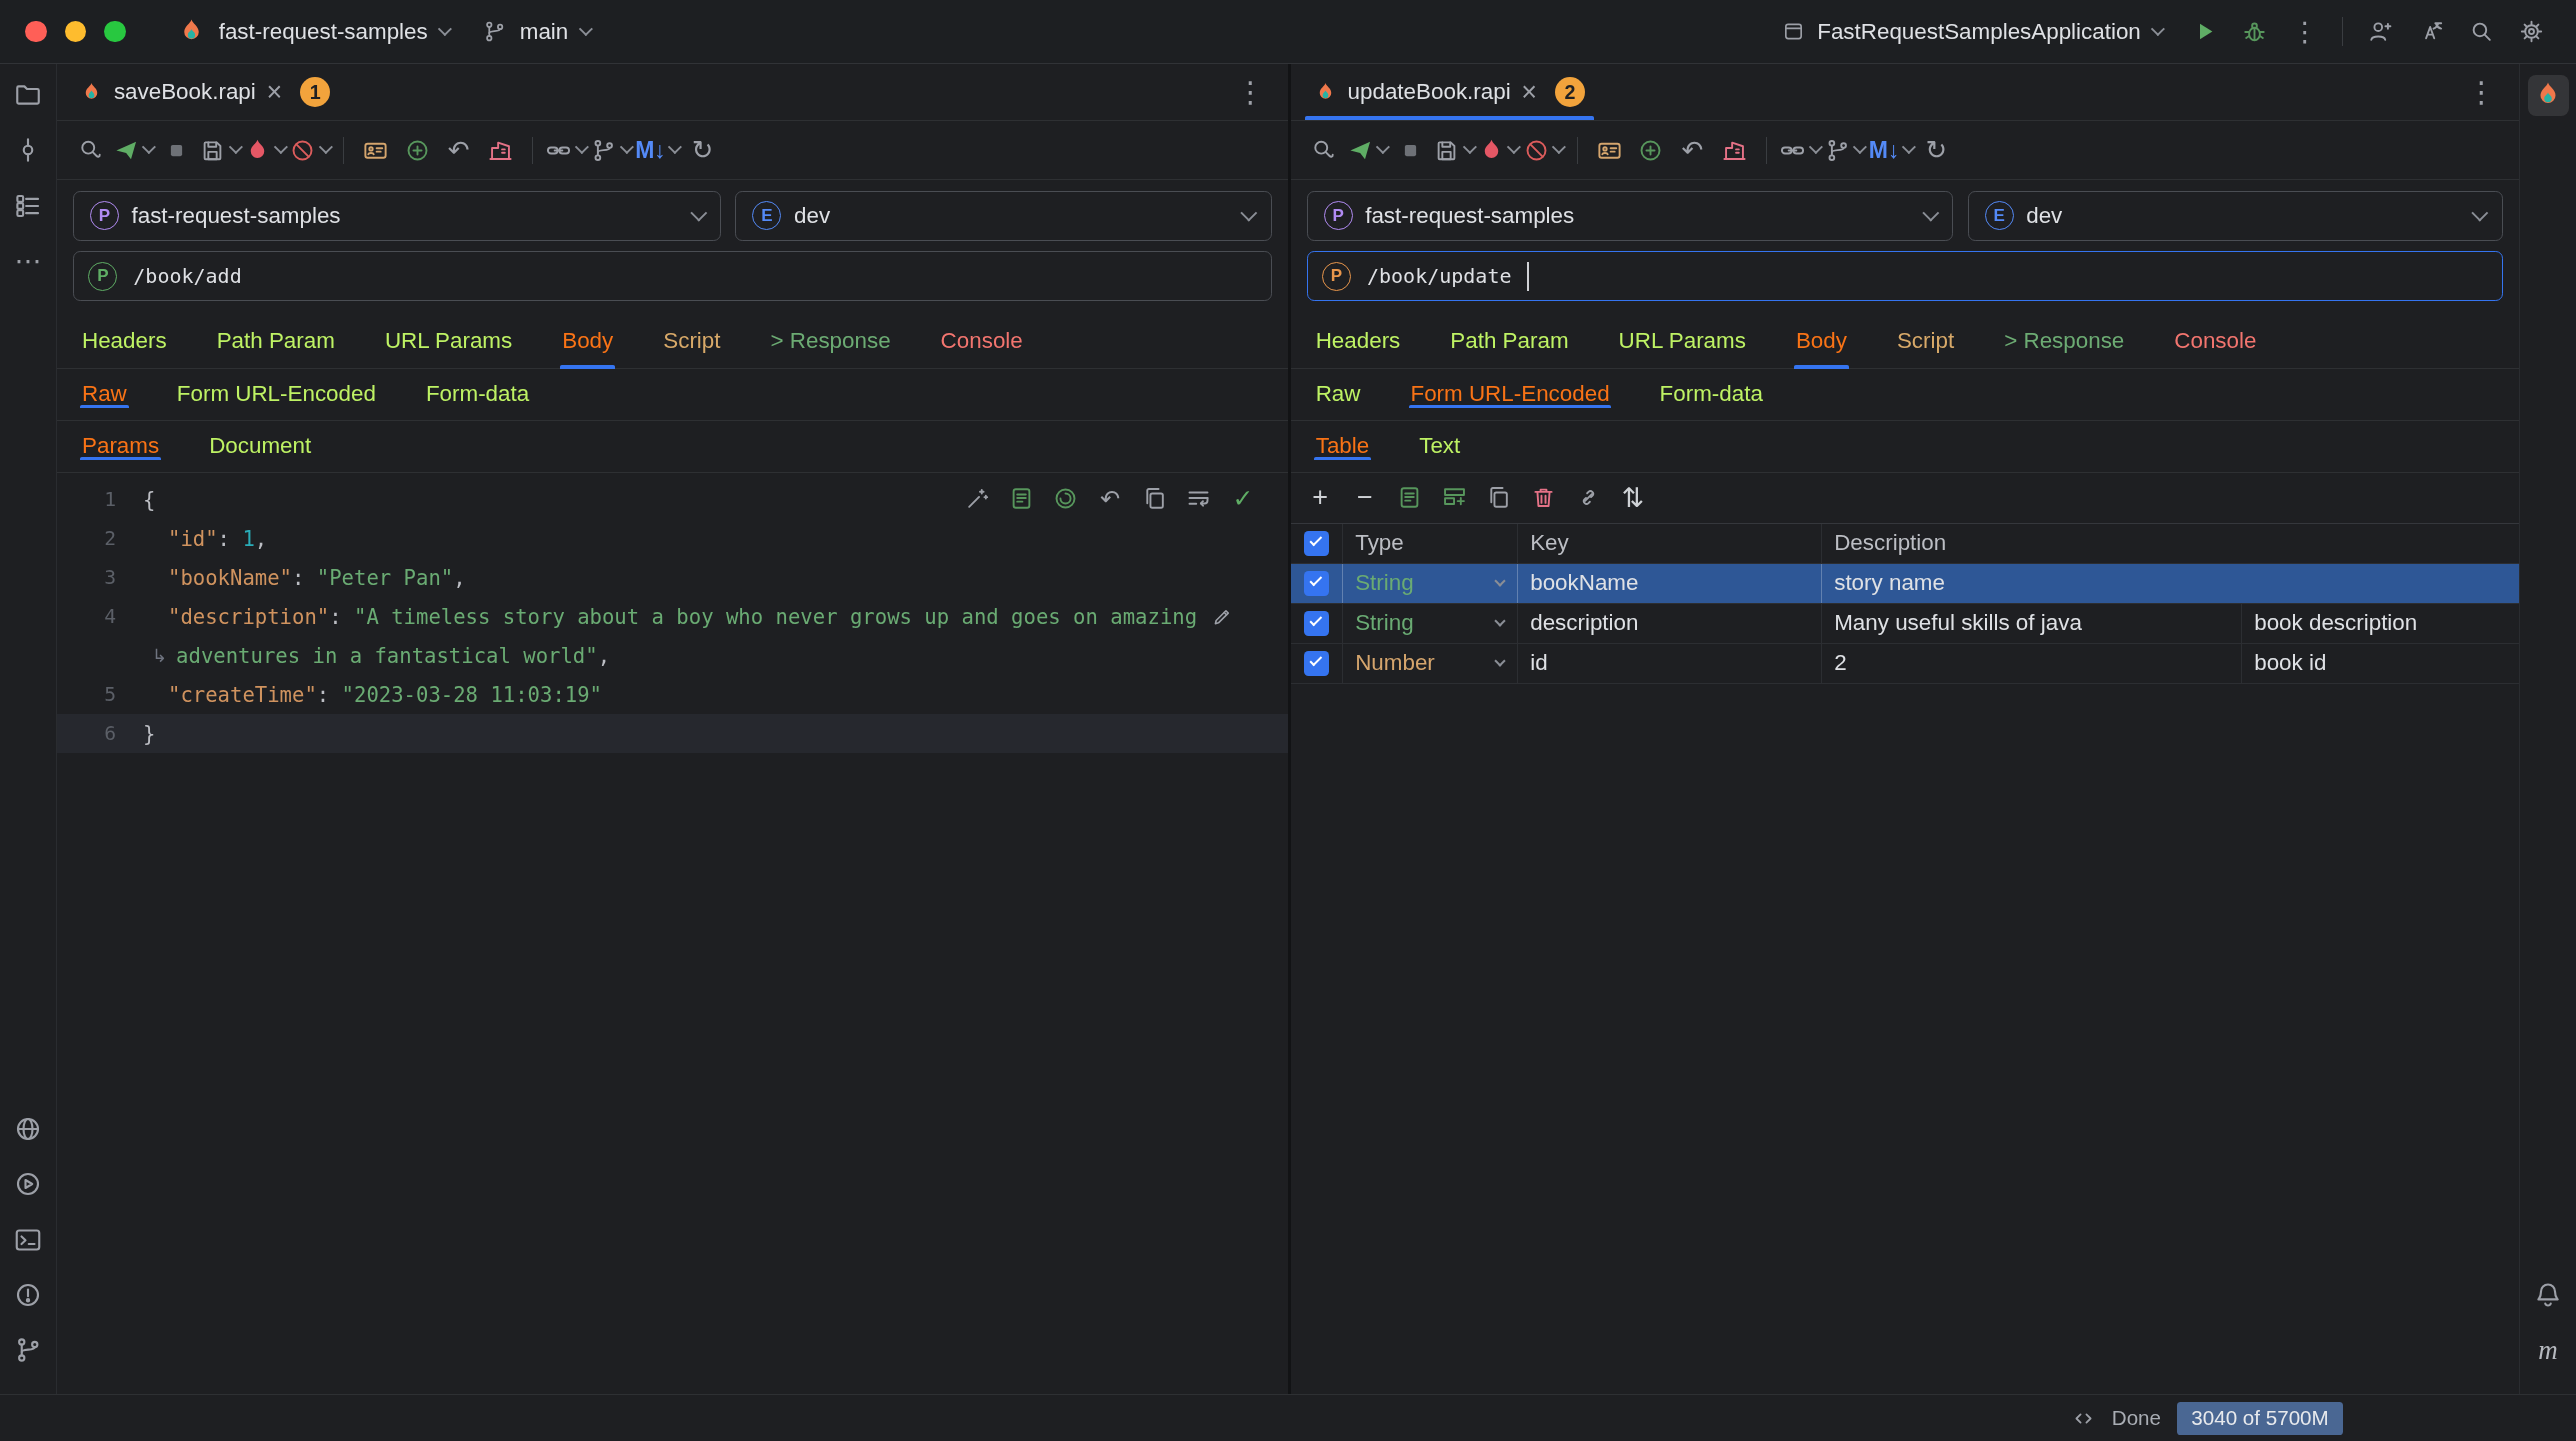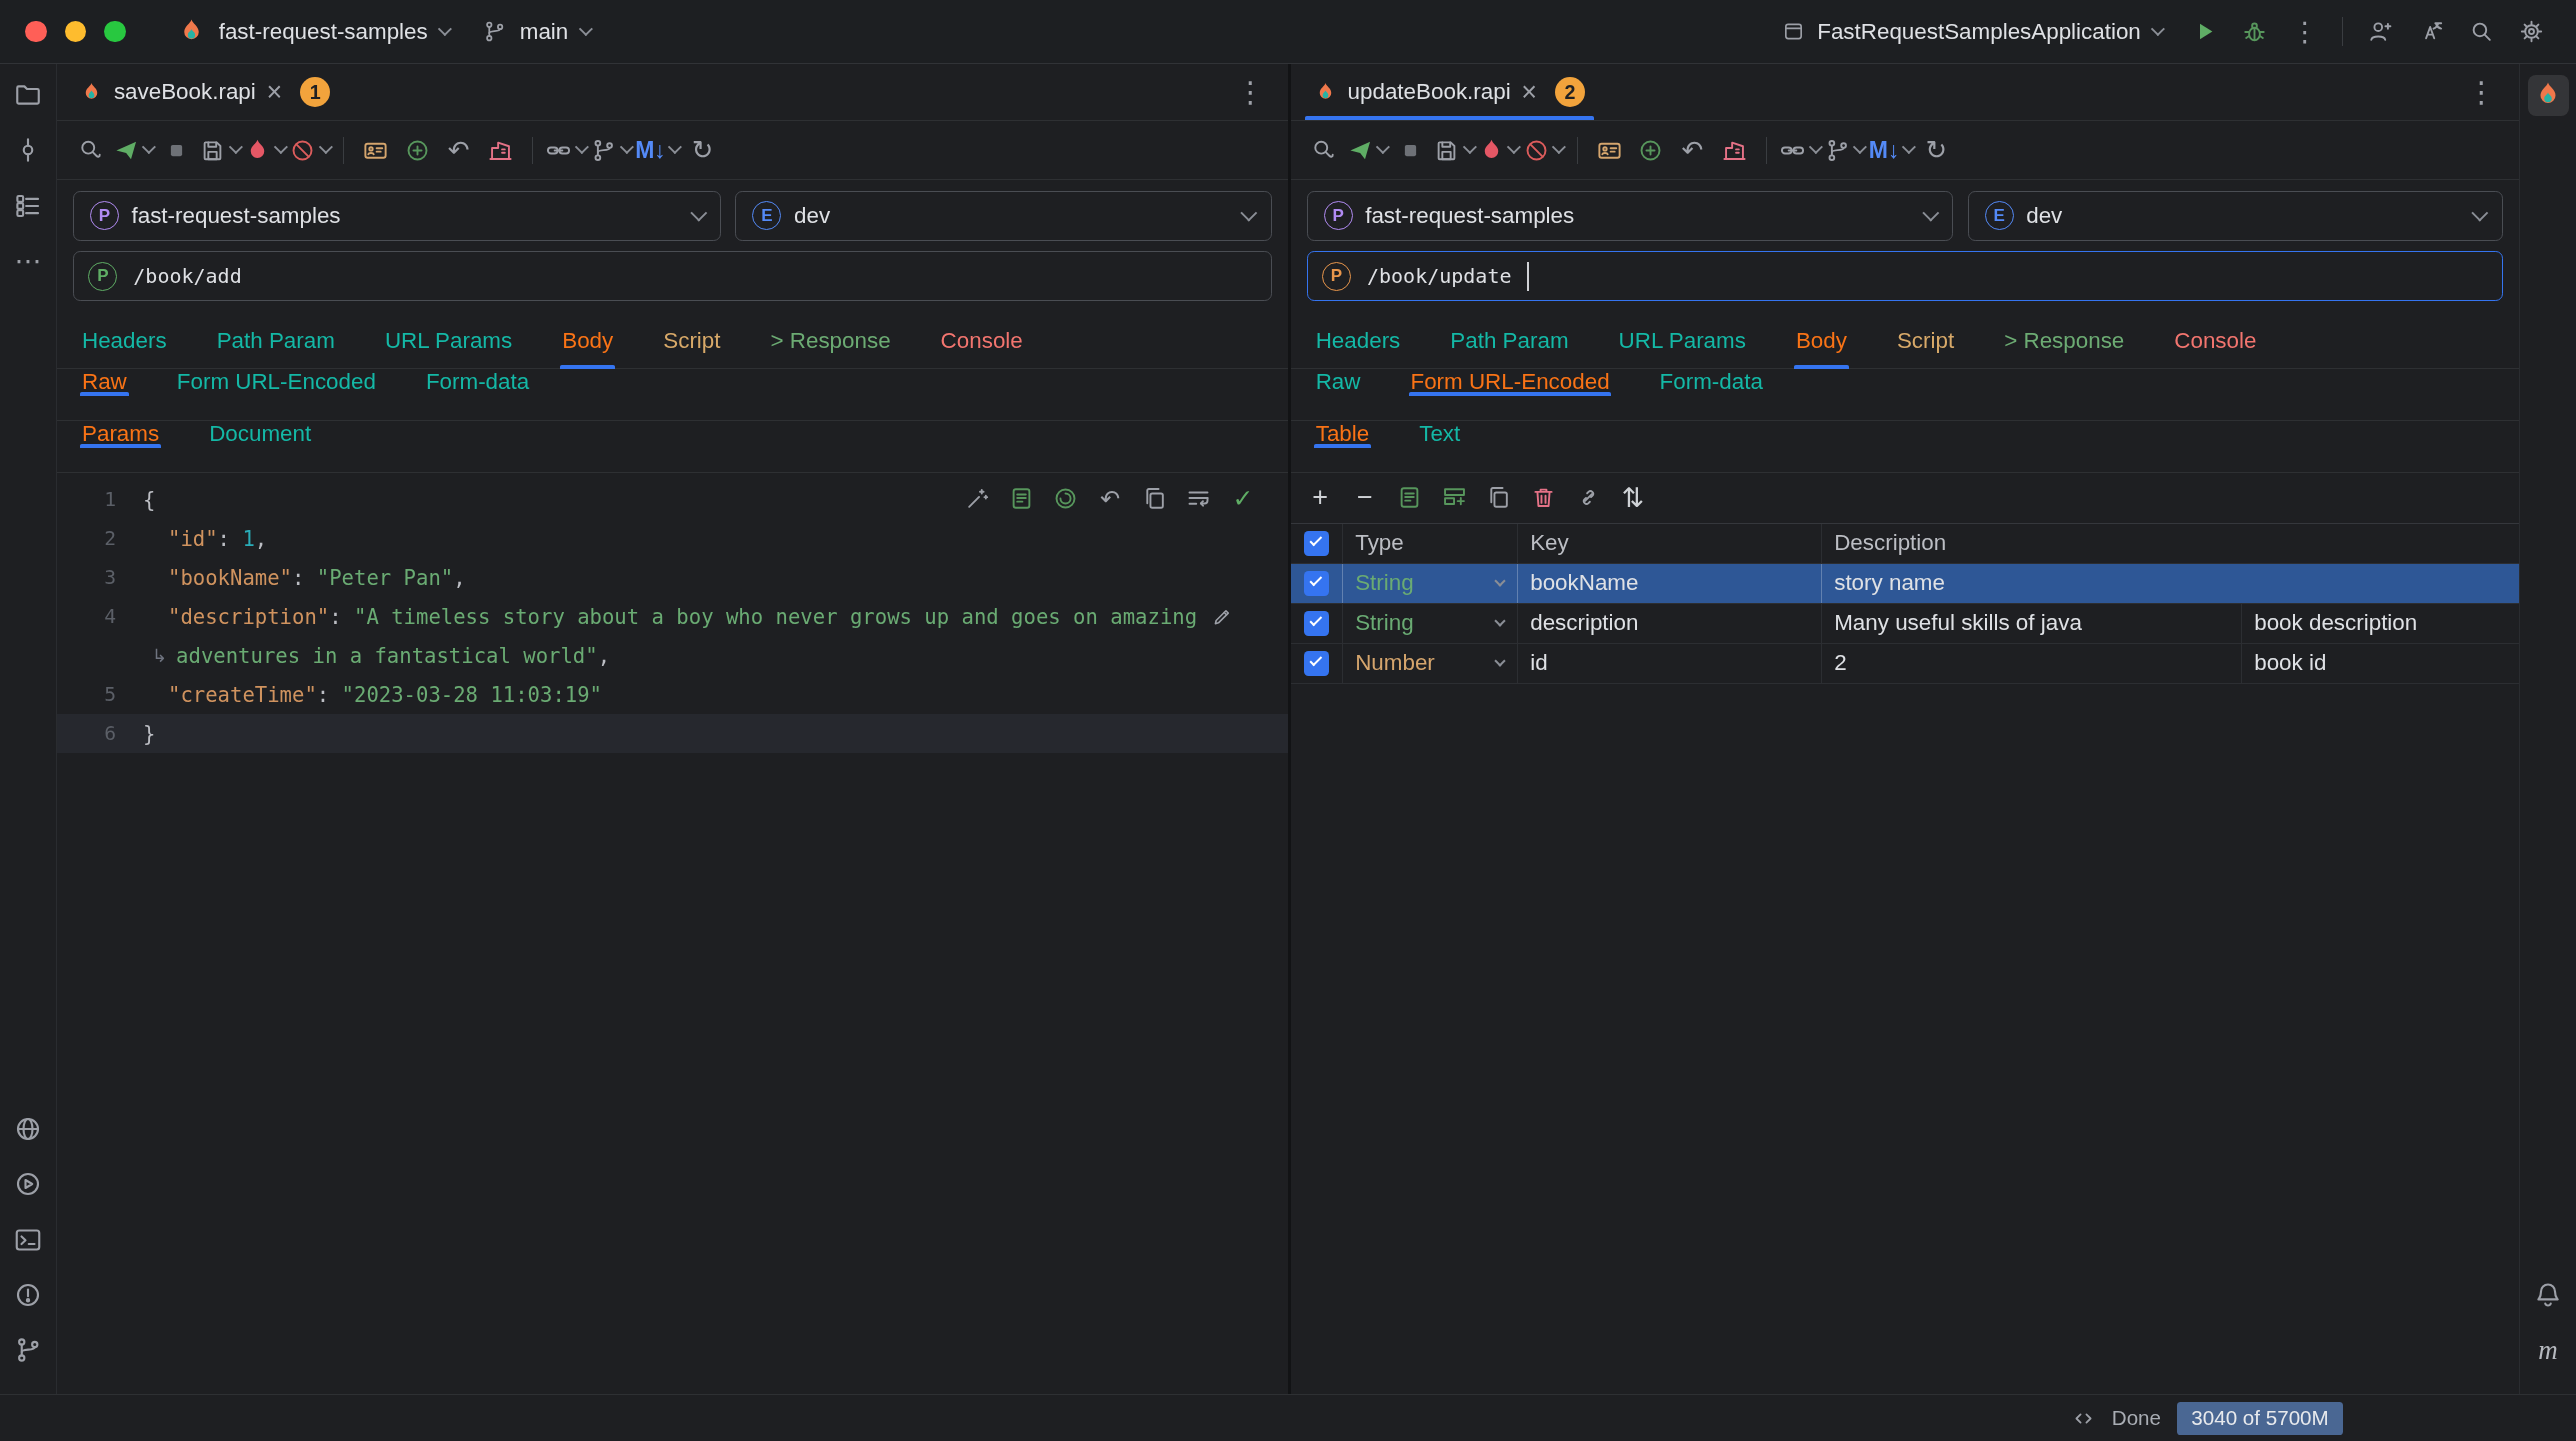--- a/index.html
+++ b/index.html
@@ -72,27 +72,27 @@
   .circ.post { color:#5FAD65; border-color:#5FAD65; }
   .circ.put { color:#E8964C; border-color:#E8964C; }
   .url-row { padding:5.4px 16px 12.5px; flex:none; }
   .url-field { height:50px; border:1.3px solid #4a4d53; border-radius:7.2px; display:flex; align-items:center; gap:16px; padding:0 14.3px; }
   .url-field.focused { border:1.8px solid #3574F0; }
   .url-text { color:#dfe1e5; font-family:"DejaVu Sans Mono","Liberation Mono",monospace; font-size:20px; }
   .caret { width:1.8px; height:29px; background:#d0d2d6; }
 
   
   .main-tabs { height:55px; display:flex; align-items:stretch; gap:50px; padding:0 25px; border-bottom:0.9px solid #2e3033; flex:none; }
-  .mtab, .stab { display:flex; align-items:center; position:relative; color:#14b8a6; white-space:nowrap; }
+  .mtab, .stab { display:flex; align-items:center; position:relative; color:#bef264; white-space:nowrap; }
   .mtab.selected, .stab.selected { color:#f97316; }
   .mtab.selected::after, .stab.selected::after { content:""; position:absolute; left:-1.8px; right:-1.8px; bottom:-0.9px; height:3.6px; border-radius:1.8px 1.8px 0 0; background:#3574F0; }
   .mtab.script { color:#D8A969; }
   .mtab.response { color:#6CAB73; }
   .mtab.console { color:#F2756F; }
-  .sub-tabs { height:52px; display:flex; align-items:flex-start; gap:50px; padding:0 25px; border-bottom:0.9px solid #2e3033; flex:none; }
+  .sub-tabs { height:52px; display:flex; align-items:center; gap:50px; padding:0 25px; border-bottom:0.9px solid #2e3033; flex:none; }
 
   
   .editor { flex:1; position:relative; padding-top:7.2px; overflow:hidden; }
   .ed-float { position:absolute; top:10.7px; right:30px; display:flex; gap:14.3px; align-items:center; }
   .efi { width:30px; height:30px; display:flex; align-items:center; justify-content:center; }
   .efi.glyph { font-size:24px; color:#9da0a8; }
   .efi.checkmark { color:#5FAD65; font-size:25px; font-weight:bold; }
   .ed-line { display:flex; height:39px; align-items:center; }
   .ed-line.cur { background:#26282e; }
   .ln { width:86px; flex:none; text-align:right; padding-right:27px; color:#5b5f67; font-family:"DejaVu Sans Mono","Liberation Mono",monospace; font-size:19.7px; }

